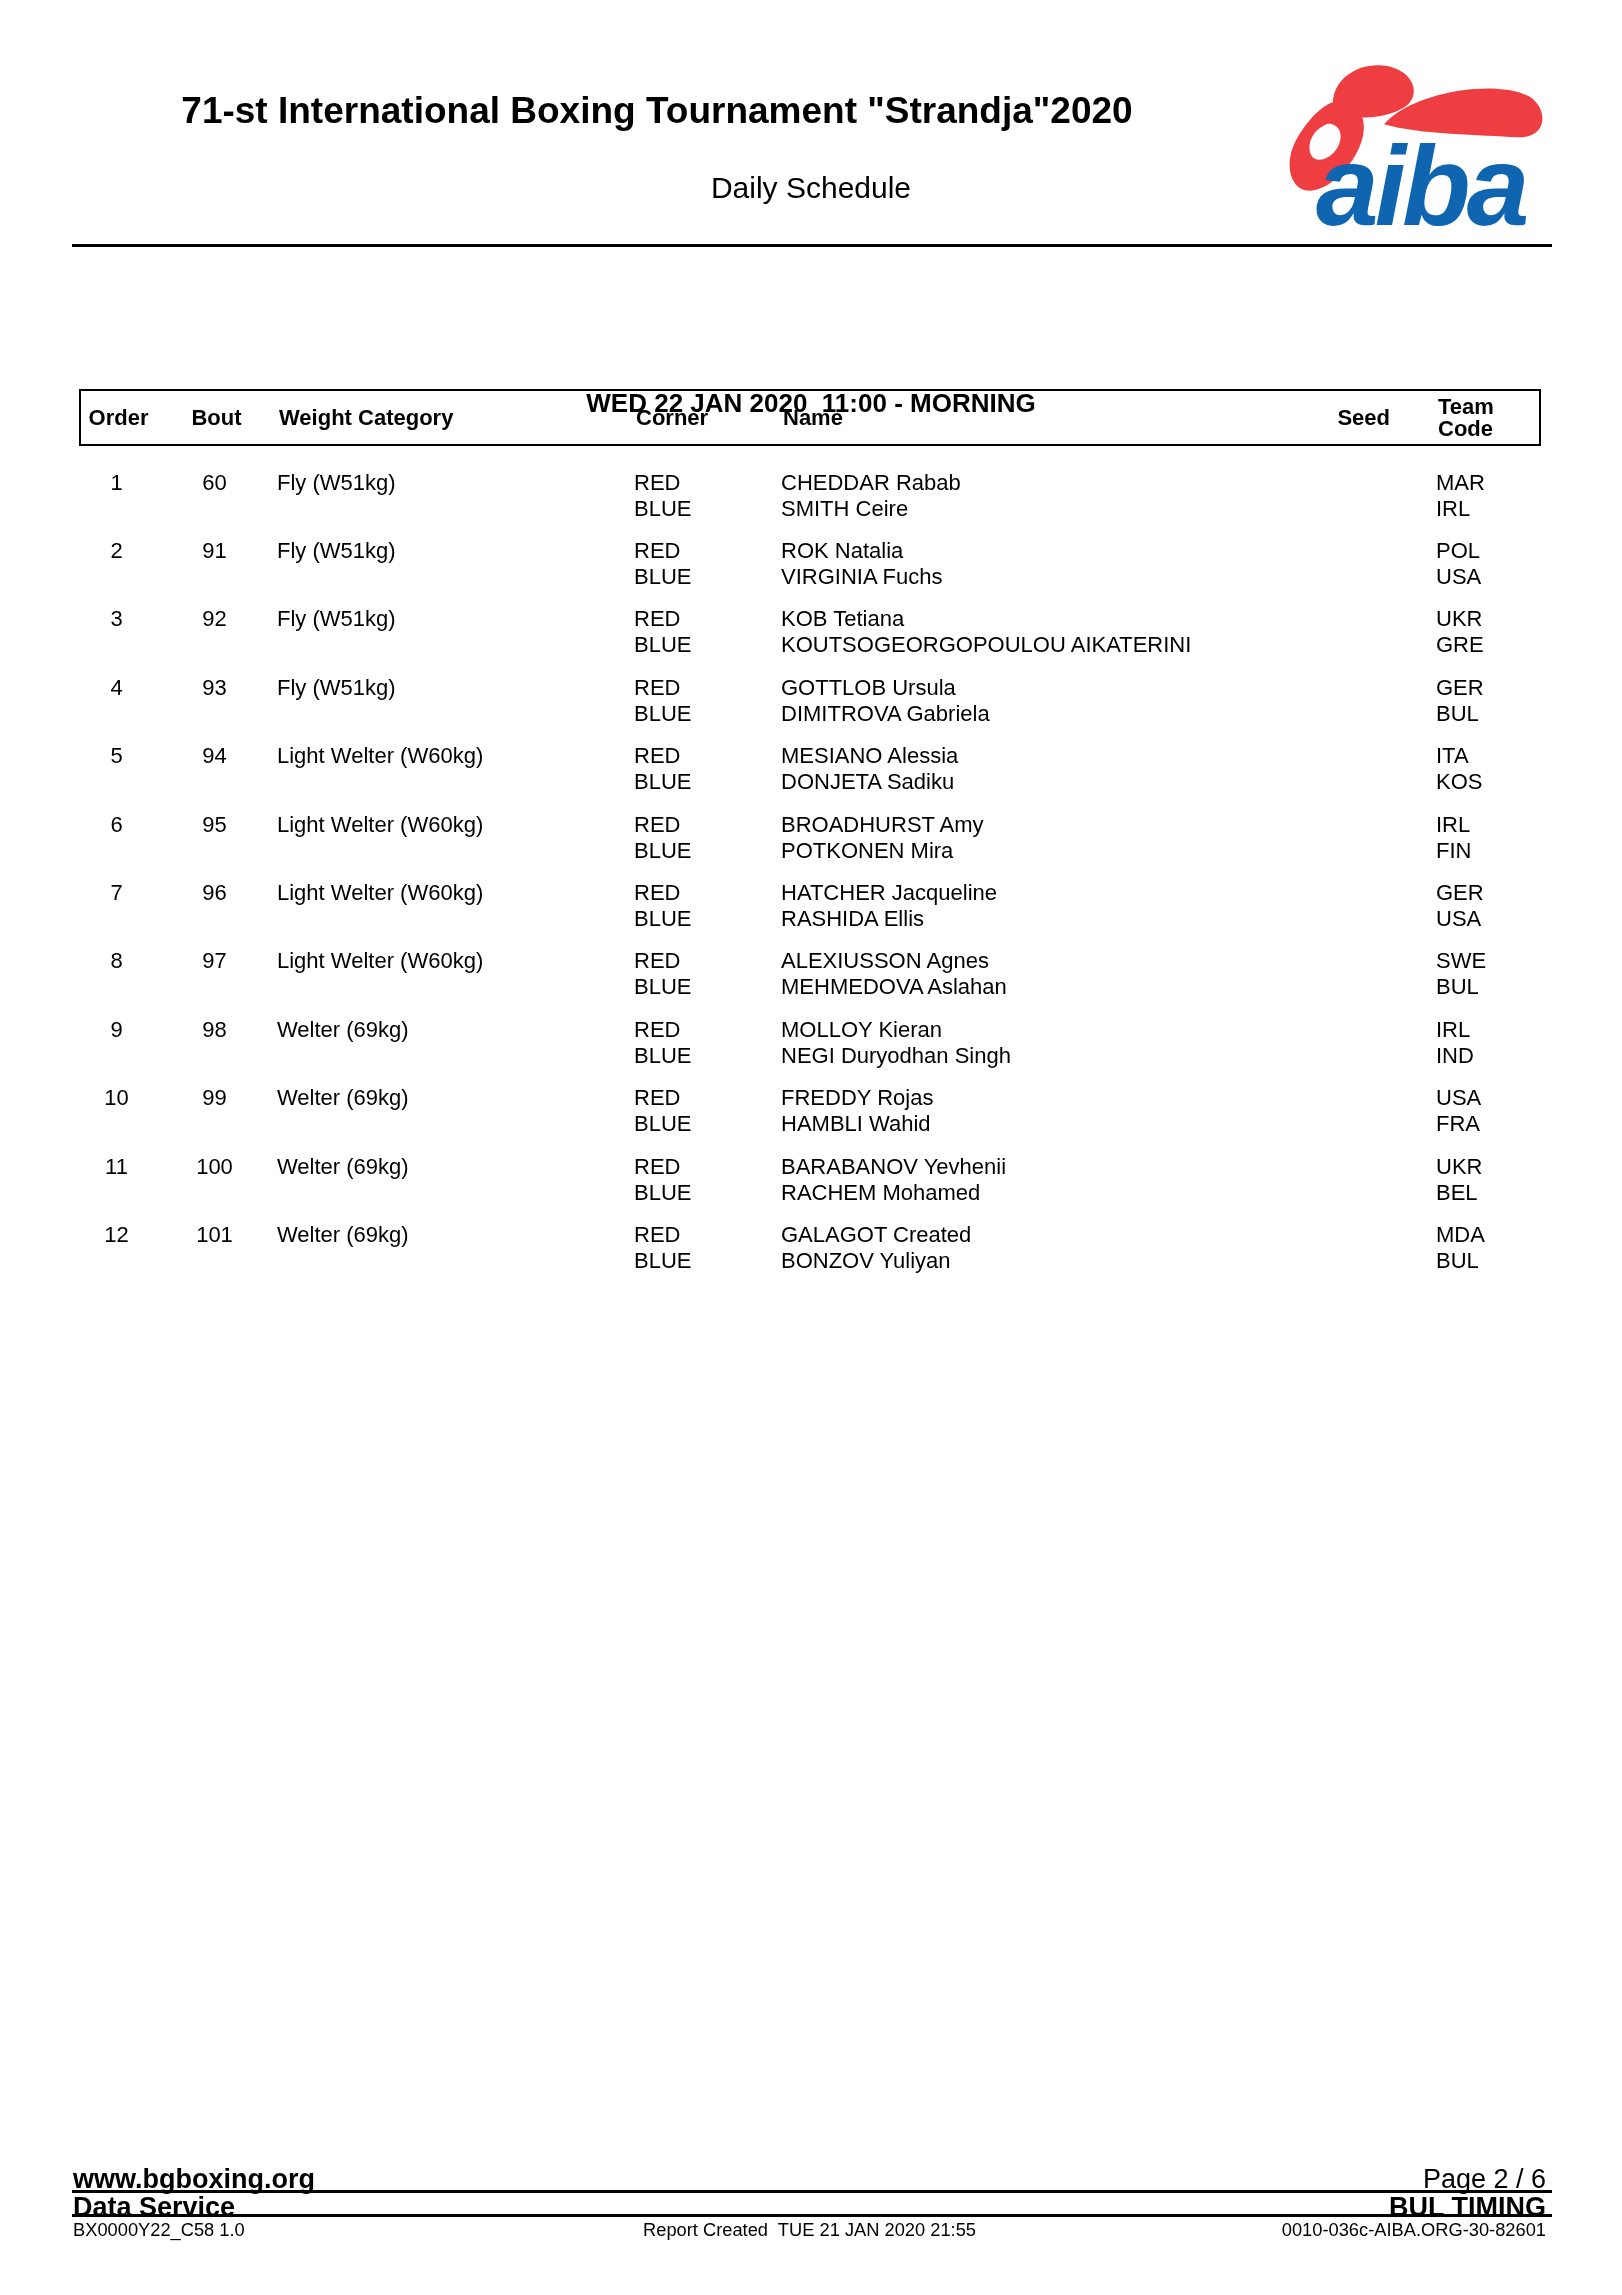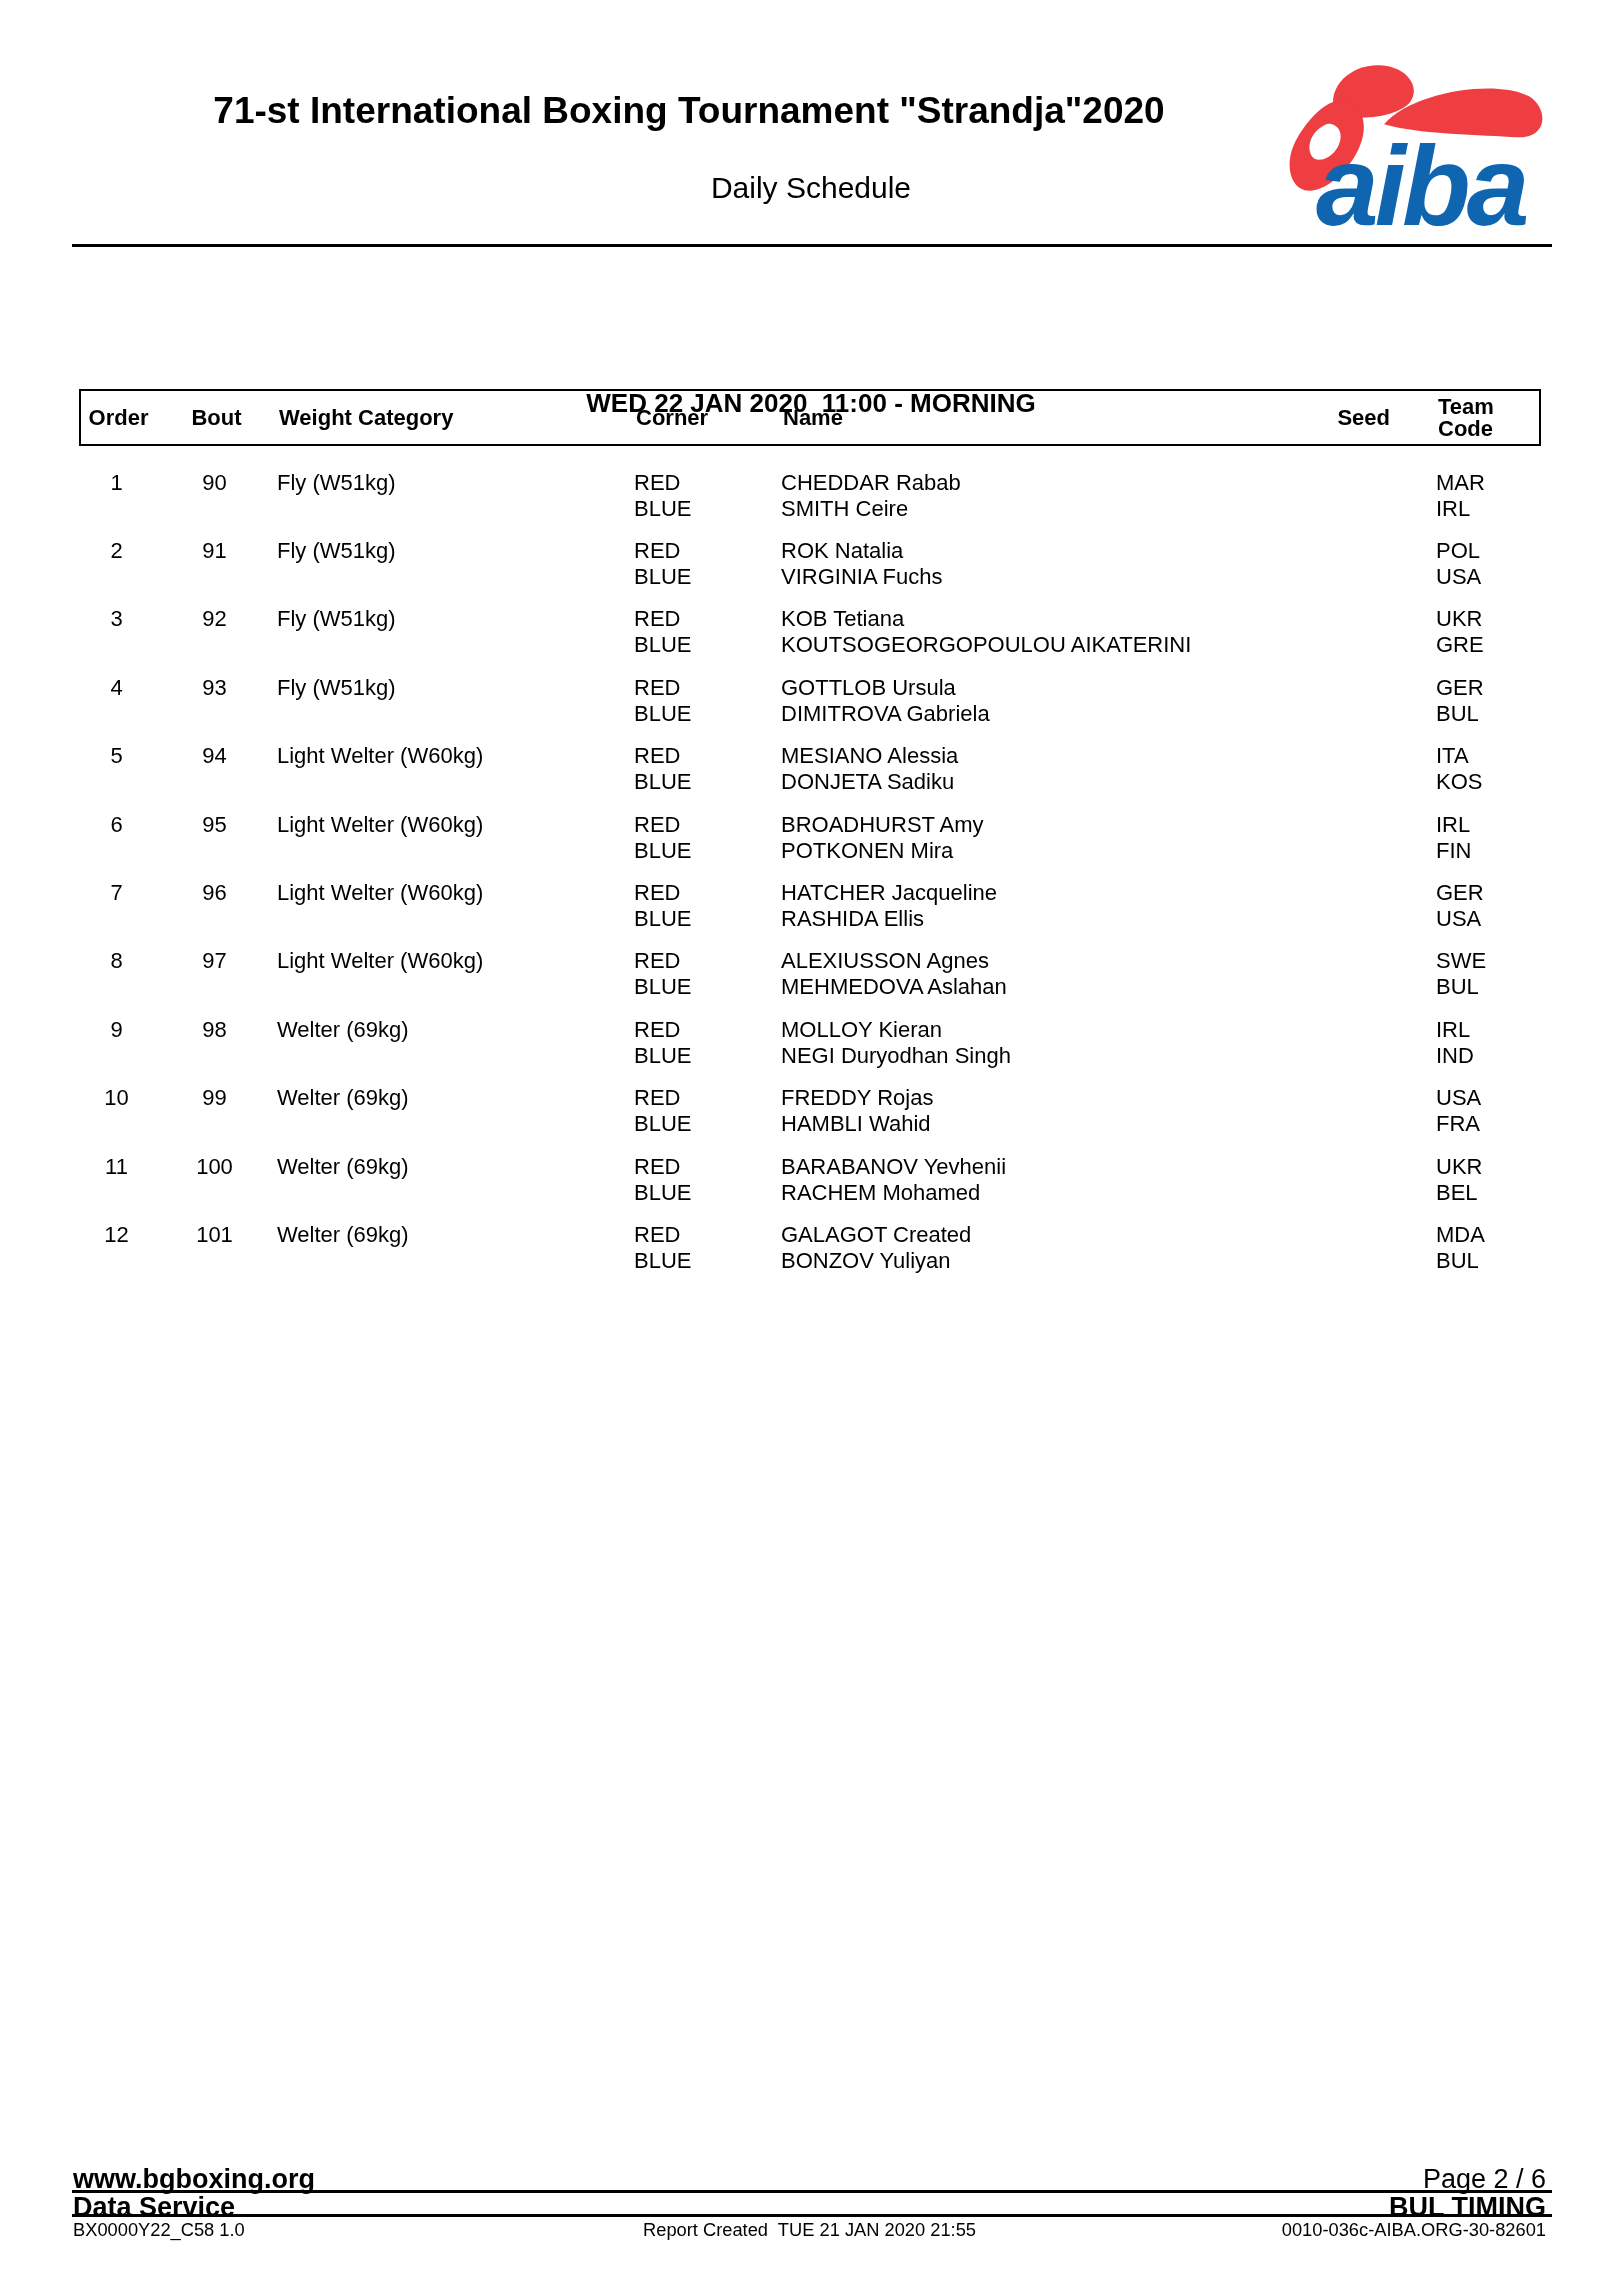--- a/index.html
+++ b/index.html
@@ -7,21 +7,21 @@
     position:relative;
     width:1622px;height:2295px;
     background:#ffffff;
     font-family:"Liberation Sans","DejaVu Sans",sans-serif;
     color:#000;
     overflow:hidden;
   }
   
   .doc-title{
     position:absolute;top:90px;left:0;width:1314px;
-    text-align:center;font-size:37px;font-weight:bold;line-height:41px;padding-left:32px;
+    text-align:center;font-size:37px;font-weight:bold;line-height:41px;
   }
   .doc-subtitle{
     position:absolute;top:171px;left:0;width:1622px;
     text-align:center;font-size:30px;font-weight:normal;line-height:33px;
   }
   .logo{position:absolute;top:60px;left:1287px;width:270px;height:178px;}
   .header-rule{
     position:absolute;top:244px;left:72px;width:1480px;height:3.3px;background:#000;
   }
   
@@ -109,21 +109,21 @@
       <div class="c col-team team-head">
         <div>Team</div>
         <div>Code</div>
       </div>
     </div>
 
     <div class="tbody" id="bout-list">
     <div class="bout">
       <div class="bline">
         <div class="c col-order">1</div>
-        <div class="c col-bout">90</div>
+        <div class="c col-bout">60</div>
         <div class="c col-weight">Fly (W51kg)</div>
         <div class="c col-corner">RED</div>
         <div class="c col-name">CHEDDAR Rabab</div>
         <div class="c col-seed"></div>
         <div class="c col-team">MAR</div>
       </div>
       <div class="bline">
         <div class="c col-order"></div>
         <div class="c col-bout"></div>
         <div class="c col-weight"></div>

